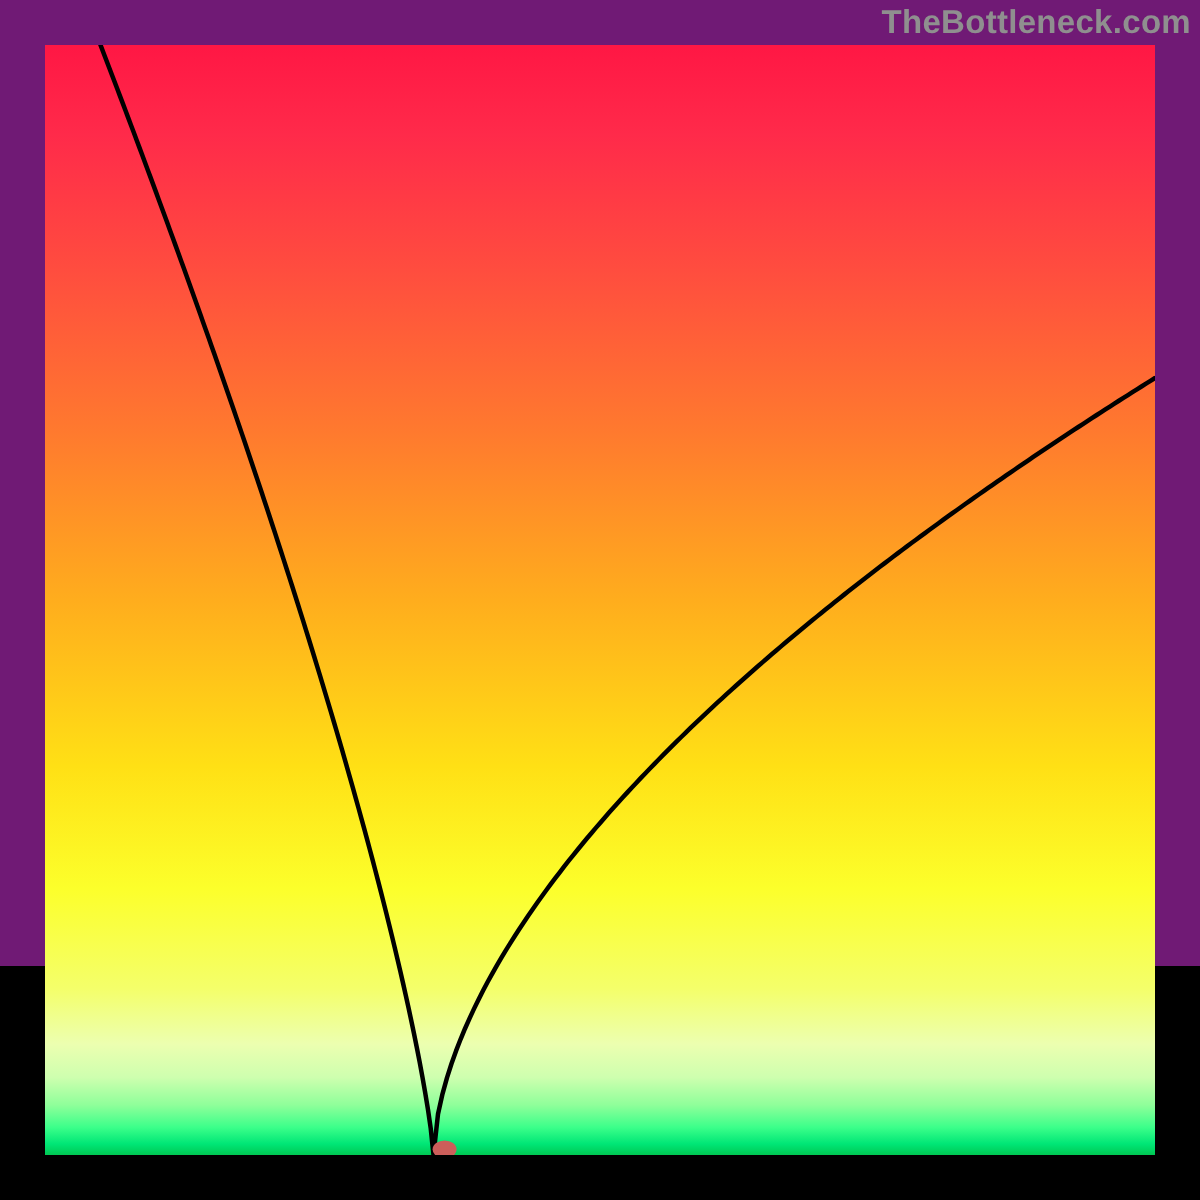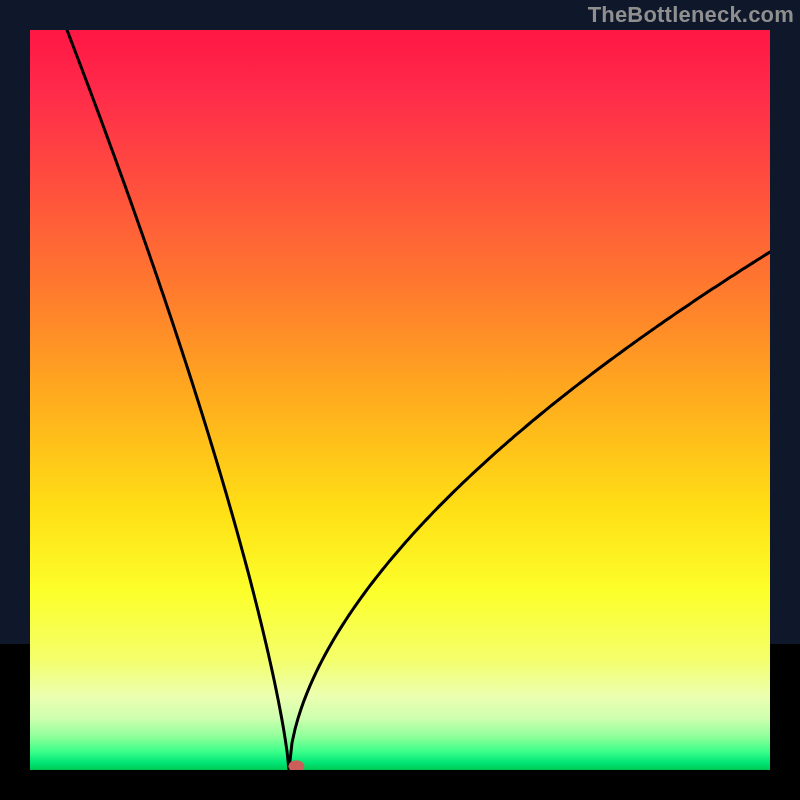--- a/index.html
+++ b/index.html
@@ -6,21 +6,21 @@
     margin: 0;
     padding: 0;
     width: 800px;
     height: 800px;
     background: #000000;
     overflow: hidden;
   }
   .outer {
     width: 800px;
     height: 644px;
-    background: #0f172a;
+    background: #701a75;
     position: relative;
   }
   .watermark {
     position: absolute;
     top: 2px;
     right: 6px;
     font-family: Arial, Helvetica, sans-serif;
     font-size: 22px;
     font-weight: 600;
     color: #8f8f8f;

